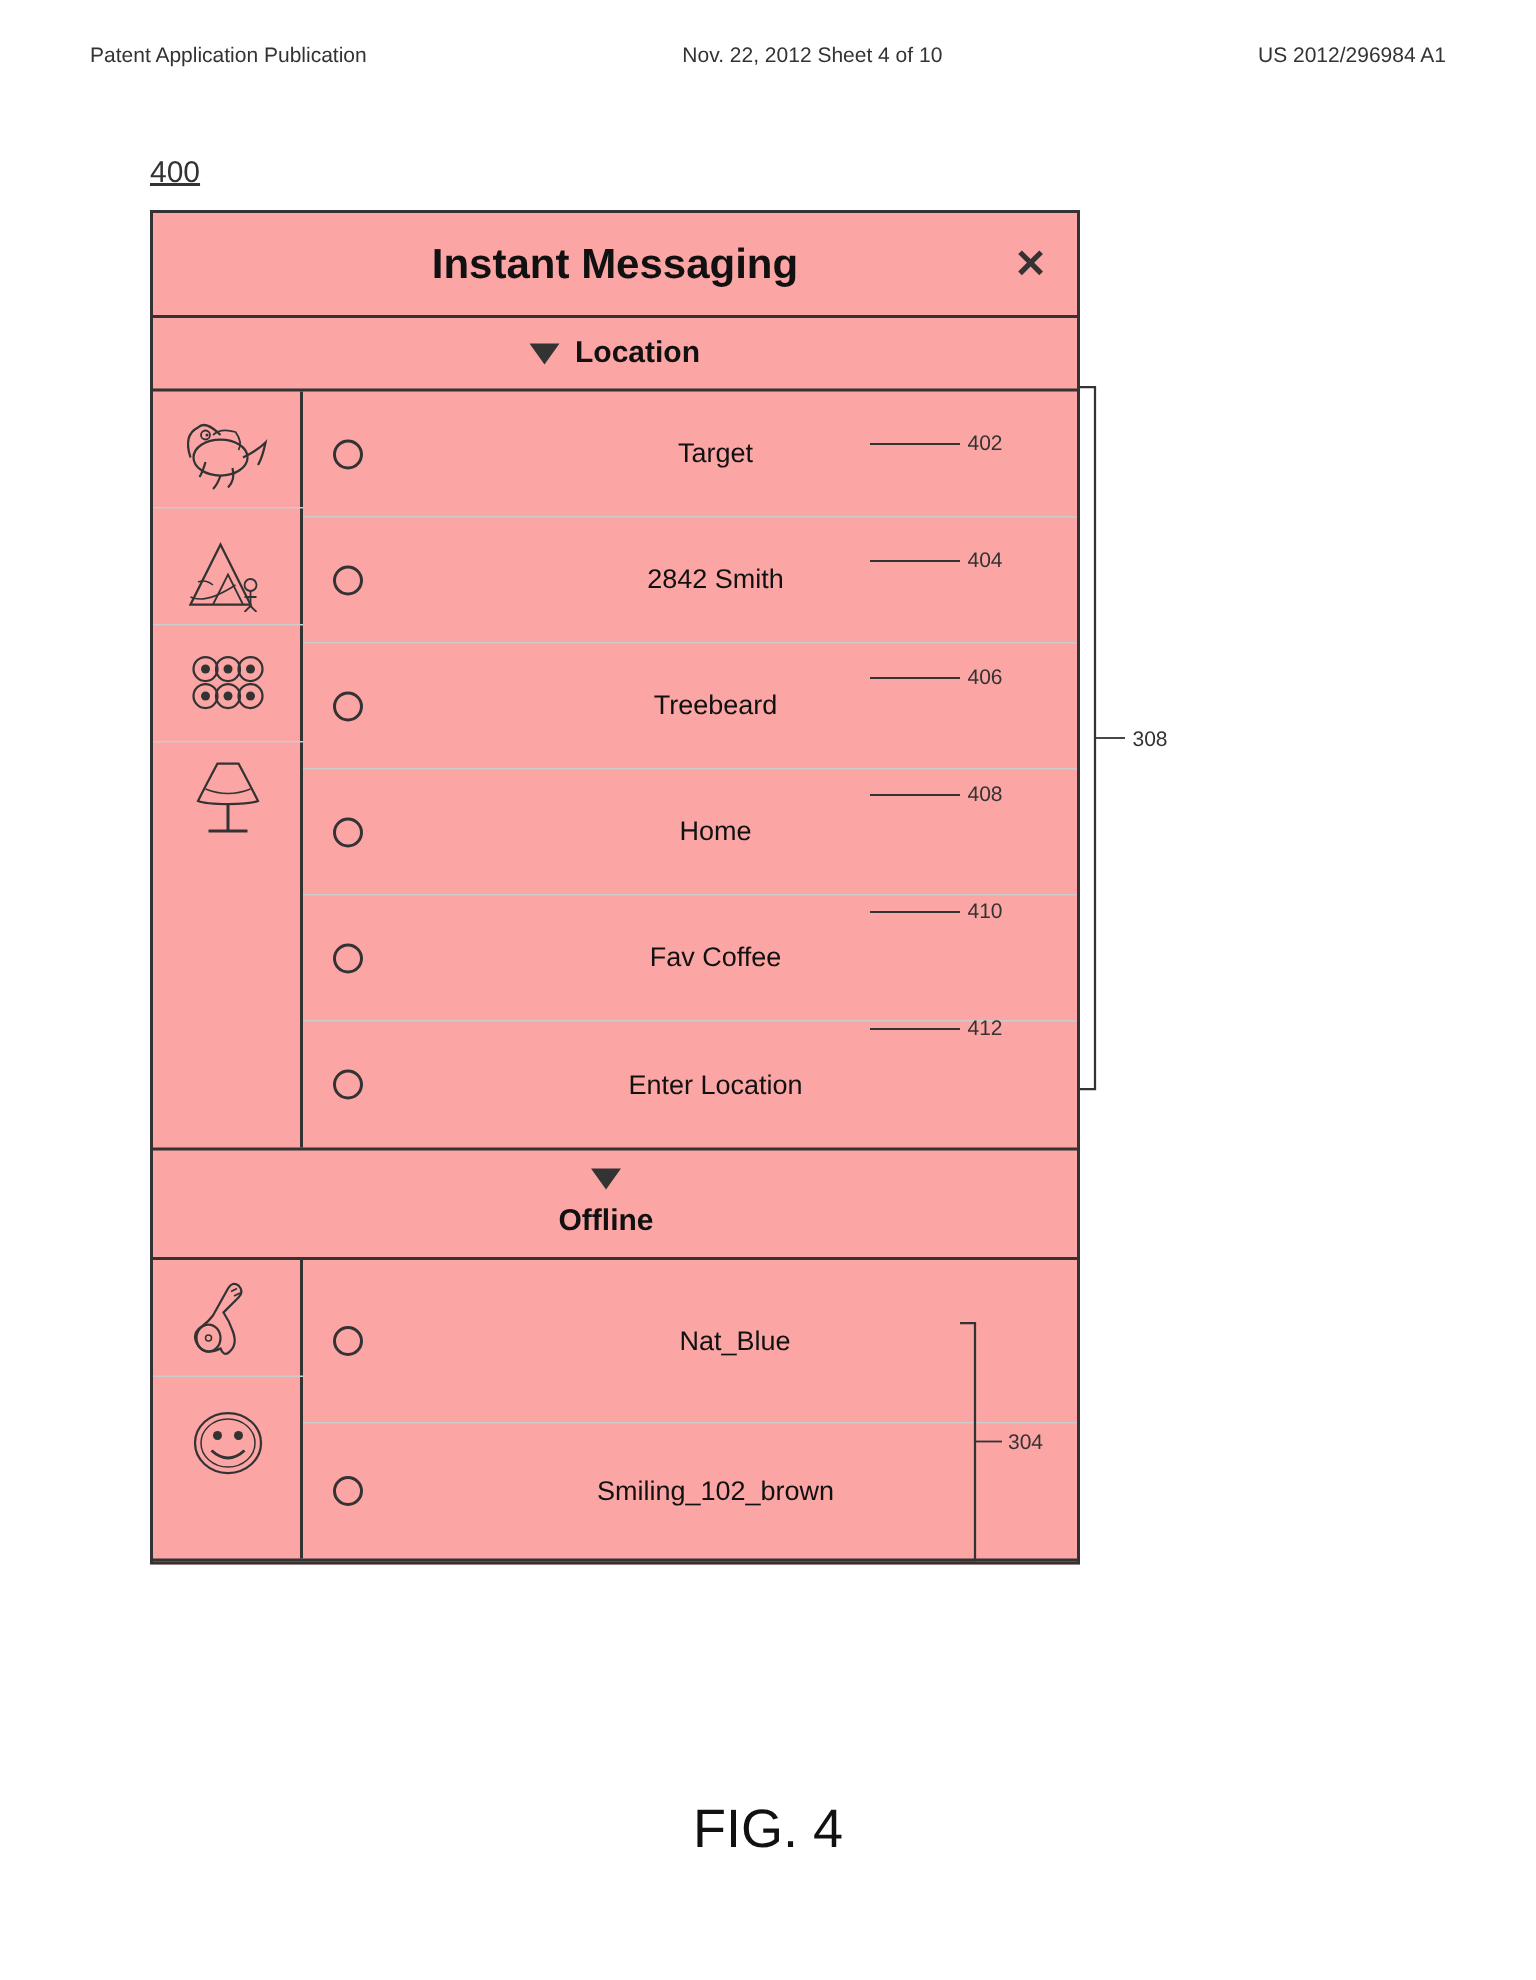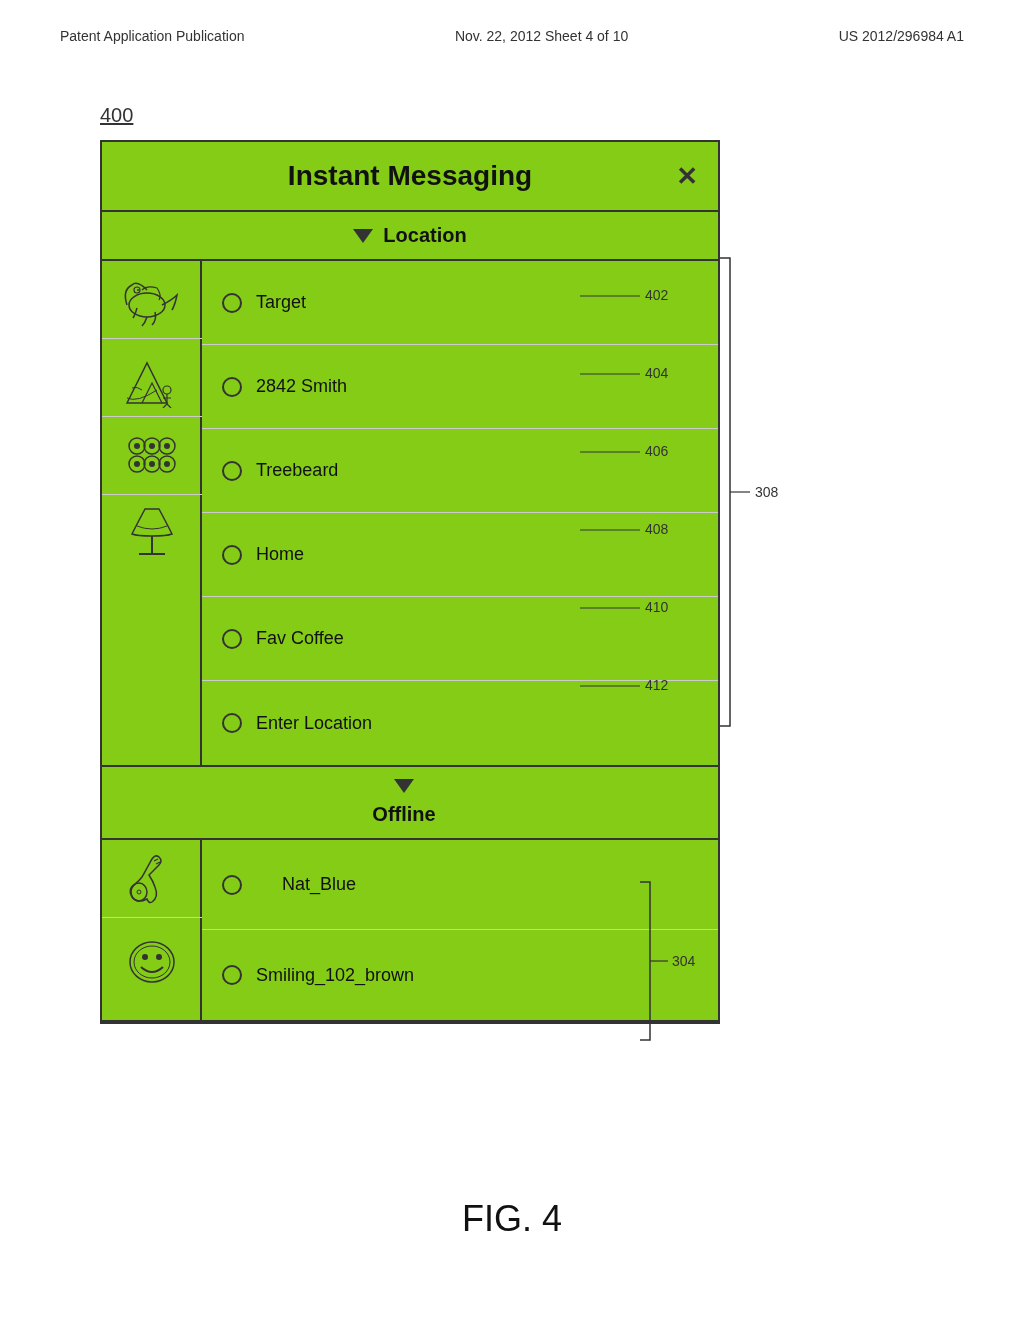--- a/index.html
+++ b/index.html
@@ -33,21 +33,22 @@
       color: #333;
       text-decoration: underline;
     }
 
     .ui-window {
       position: absolute;
       top: 140px;
       left: 100px;
       width: 620px;
       border: 2px solid #333;
-      background: #84cc16;
+      background: #fca5a5;
+      text-align: center;
     }
 
     .window-title-bar {
       display: flex;
       justify-content: center;
       align-items: center;
       padding: 18px 20px;
       border-bottom: 2px solid #333;
       position: relative;
     }
@@ -313,21 +314,21 @@
           <ellipse cx="35" cy="35" rx="22" ry="20" fill="none" stroke="#333" stroke-width="1.5"></ellipse>
           <ellipse cx="35" cy="35" rx="18" ry="16" fill="none" stroke="#333" stroke-width="1"></ellipse>
           <circle cx="28" cy="30" r="3" fill="#333"></circle>
           <circle cx="42" cy="30" r="3" fill="#333"></circle>
           <path d="M24,40 Q35,50 46,40" fill="none" stroke="#333" stroke-width="2"></path>
         </svg>
       </div>
     </div>
 
     <div class="location-list">
-      <div class="location-item" style="height:90px;gap:40px;">
+      <div class="location-item" style="height:109px;gap:40px;">
         <div class="radio-circle"></div>
         <span class="location-name">Nat_Blue</span>
       </div>
       <div class="location-item" style="height:90px; border-bottom:none;">
         <div class="radio-circle"></div>
         <span class="location-name">Smiling_102_brown</span>
       </div>
     </div>
   </div>
 

